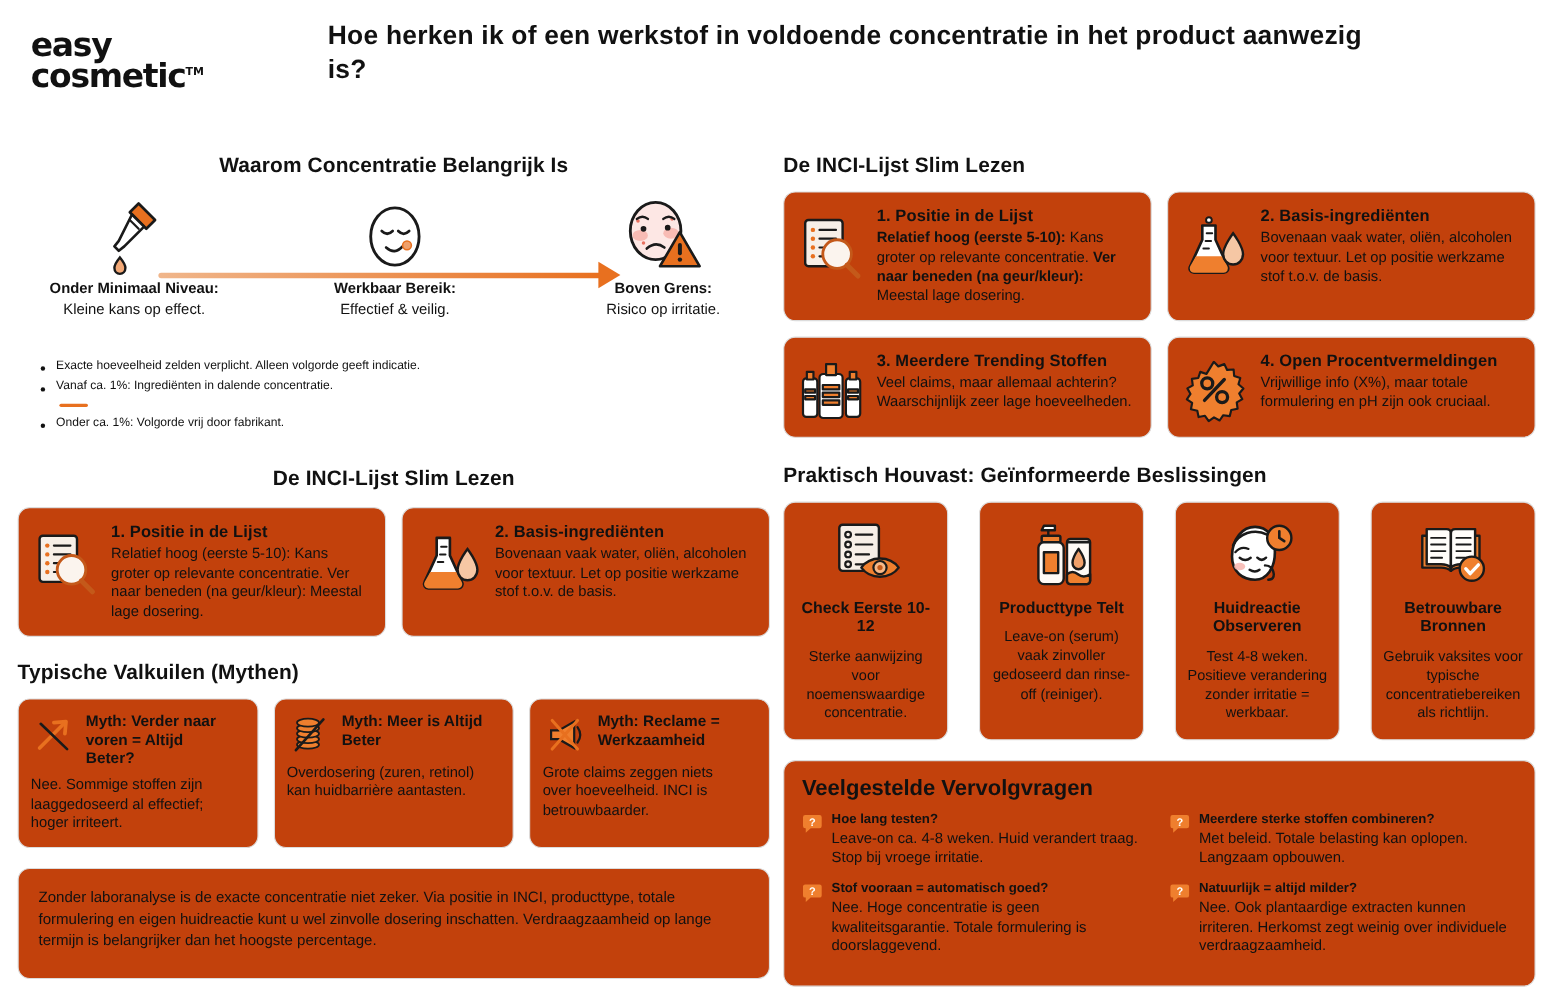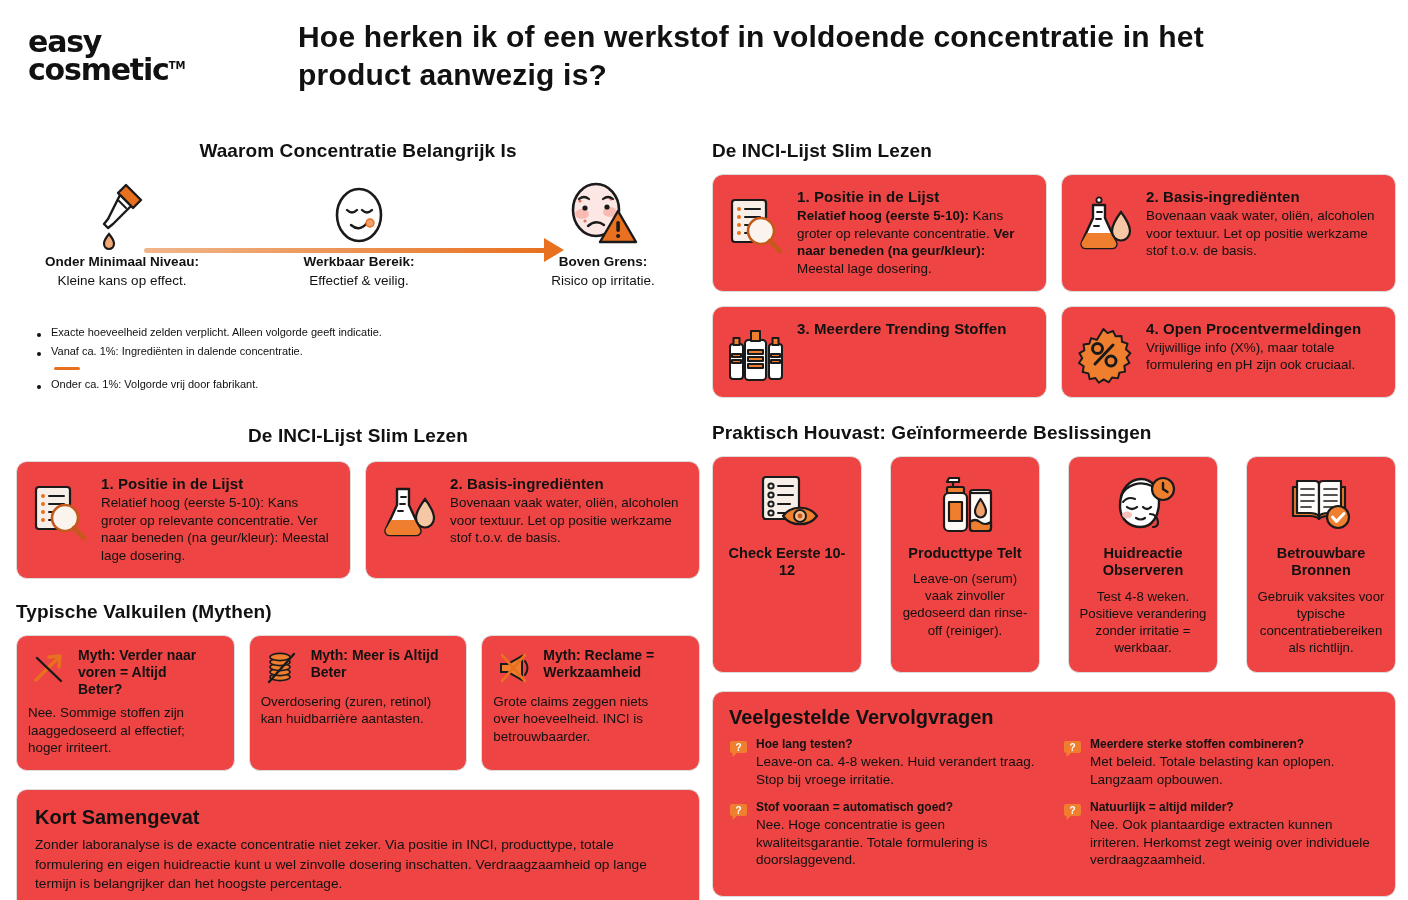--- a/index.html
+++ b/index.html
@@ -19,21 +19,21 @@
   .logo-l1,.logo-l2{
     font-family:"DejaVu Sans", sans-serif;
     font-weight:bold;font-style:normal;
     letter-spacing:-1.2px;color:#111;line-height:0.92;
   }
   .logo-l1{font-size:30px;}
   .logo-l2{font-size:30px;}
   .logo-tm{font-size:10px;vertical-align:super;letter-spacing:0;}
   .title{
     position:absolute;left:298px;top:18px;width:980px;
-    font-size:30px;font-weight:bold;line-height:1.28;color:#111;
+    font-size:24px;font-weight:bold;line-height:1.28;color:#111;
     letter-spacing:.2px;
   }
 
   
   .col-left{position:absolute;left:16px;top:140px;width:684px;}
   .col-right{position:absolute;left:712px;top:140px;width:684px;}
 
   .sec-title-c{
     text-align:center;font-size:19px;font-weight:bold;color:#111;
     margin:0 0 14px 0;letter-spacing:.1px;
@@ -70,21 +70,21 @@
     line-height:1.45;margin-bottom:3px;
   }
   .bullet:before{
     content:"";position:absolute;left:3px;top:8px;width:4px;height:4px;
     border-radius:50%;background:#111;
   }
   .bullet-sep{width:26px;height:3px;background:#e8701f;border-radius:2px;margin:7px 0 7px 20px;}
 
   
   .card{
-    background:#ef4444;border:1px solid #dcdcdc;border-radius:11px;
+    background:#c2410c;border:1px solid #dcdcdc;border-radius:11px;
     box-sizing:border-box;
   }
   .grid2{display:flex;gap:14px;}
   .grid2 > .card{flex:1;}
   .icard{display:flex;padding:13px 14px 13px 12px;gap:10px;align-items:flex-start;}
   .icard .ic{flex:0 0 auto;width:62px;display:flex;align-items:center;justify-content:center;padding-top:8px;}
   .icard .body{flex:1 1 auto;min-width:0;}
   .icard h4{margin:0 0 2px 0;font-size:15px;font-weight:bold;color:#111;letter-spacing:.1px;}
   .icard p{margin:0;font-size:13.4px;line-height:1.32;color:#111;}
   .icard p b{font-weight:bold;}
@@ -297,21 +297,20 @@
               <path d="M7 6 L30 32" stroke="#e8701f" stroke-width="2.8" stroke-linecap="round"></path>
             </svg>
           </div>
           <h4>Myth: Reclame = Werkzaamheid</h4>
         </div>
         <p>Grote claims zeggen niets over hoeveelheid. INCI is betrouwbaarder.</p>
       </div>
     </div>
 
     <div class="card summary" style="margin-top:18px;">
-      <h3>Kort Samengevat</h3>
       <p>Zonder laboranalyse is de exacte concentratie niet zeker. Via positie in INCI, producttype, totale formulering en eigen huidreactie kunt u wel zinvolle dosering inschatten. Verdraagzaamheid op lange termijn is belangrijker dan het hoogste percentage.</p>
     </div>
   </div>
 
   <div class="col-right">
 
     <div class="sec-title-l">De INCI-Lijst Slim Lezen</div>
 
     <div class="grid2">
       <div class="card icard">
@@ -377,20 +376,21 @@
               <rect x="18" y="12" width="21" height="40" rx="3.5" fill="#fff"></rect>
               <rect x="24" y="3" width="9" height="10" fill="#ef7f2e"></rect>
               <rect x="21" y="22" width="15" height="4" fill="#ef7f2e"></rect>
               <rect x="21" y="29" width="15" height="4" fill="#ef7f2e"></rect>
               <rect x="21" y="36" width="15" height="4" fill="#ef7f2e"></rect>
             </g>
           </svg>
         </div>
         <div class="body">
           <h4>3. Meerdere Trending Stoffen</h4>
+          <p>Veel claims, maar allemaal achterin? Waarschijnlijk zeer lage hoeveelheden.</p>
         </div>
       </div>
 
       <div class="card icard">
         <div class="ic">
           <svg width="56" height="56" viewBox="0 0 56 56">
             <path d="M28 2 l4.2 4.2 5.6-2.1 2.6 5.4 6-.4 .5 6 5.7 1.9 -1.7 5.8 4.6 3.9 -3.9 4.6 2.9 5.3 -5.2 3 .8 5.9 -5.9 1.1 -1.4 5.8 -6-.9 -3.4 4.9 -5.2-2.9 -4.9 3.4 -3.5-4.9 -5.9 1.2 -1.2-5.9 -5.9-1.3 1.1-5.9 -4.9-3.4 3.4-4.9 -2.9-5.2 5-2.8 -.8-6 5.9-.8 1.9-5.7 5.7 1.9 Z" transform="translate(-1,-1) scale(0.98)" fill="#ef7f2e" stroke="#1a1a1a" stroke-width="2" stroke-linejoin="round"></path>
             <path d="M18 36 L36 17" stroke="#1a1a1a" stroke-width="3" stroke-linecap="round"></path>
             <circle cx="20.5" cy="20.5" r="5" fill="none" stroke="#1a1a1a" stroke-width="3"></circle>
             <circle cx="34" cy="33" r="5" fill="none" stroke="#1a1a1a" stroke-width="3"></circle>
@@ -421,20 +421,21 @@
                 <path d="M23 21h15"></path>
                 <path d="M23 30h12"></path>
                 <path d="M23 39h7"></path>
               </g>
             <path d="M28 42 C36 31 54 31 62 42 C54 53 36 53 28 42 Z" fill="#ef7f2e" stroke="#1a1a1a" stroke-width="2.2" stroke-linejoin="round"></path>
             <circle cx="45" cy="42" r="6" fill="#f7b887" stroke="#1a1a1a" stroke-width="2"></circle>
             <circle cx="45" cy="42" r="2.4" fill="#c4591a"></circle>
           </svg>
         </div>
         <h4>Check Eerste 10-12</h4>
+        <p>Sterke aanwijzing voor noemenswaardige concentratie.</p>
       </div>
 
       <div class="card">
         <div class="ic">
           <svg width="64" height="62" viewBox="0 0 64 62">
             <g stroke="#1a1a1a" stroke-width="2.2" stroke-linejoin="round">
               <path d="M16 5 h10 v4 h-12 z" fill="#fff"></path>
               <path d="M20 9 v5" fill="none"></path>
               <rect x="14" y="14" width="17" height="6" rx="1.5" fill="#ef7f2e"></rect>
               <rect x="11" y="20" width="23" height="38" rx="5" fill="#fffaf5"></rect>

